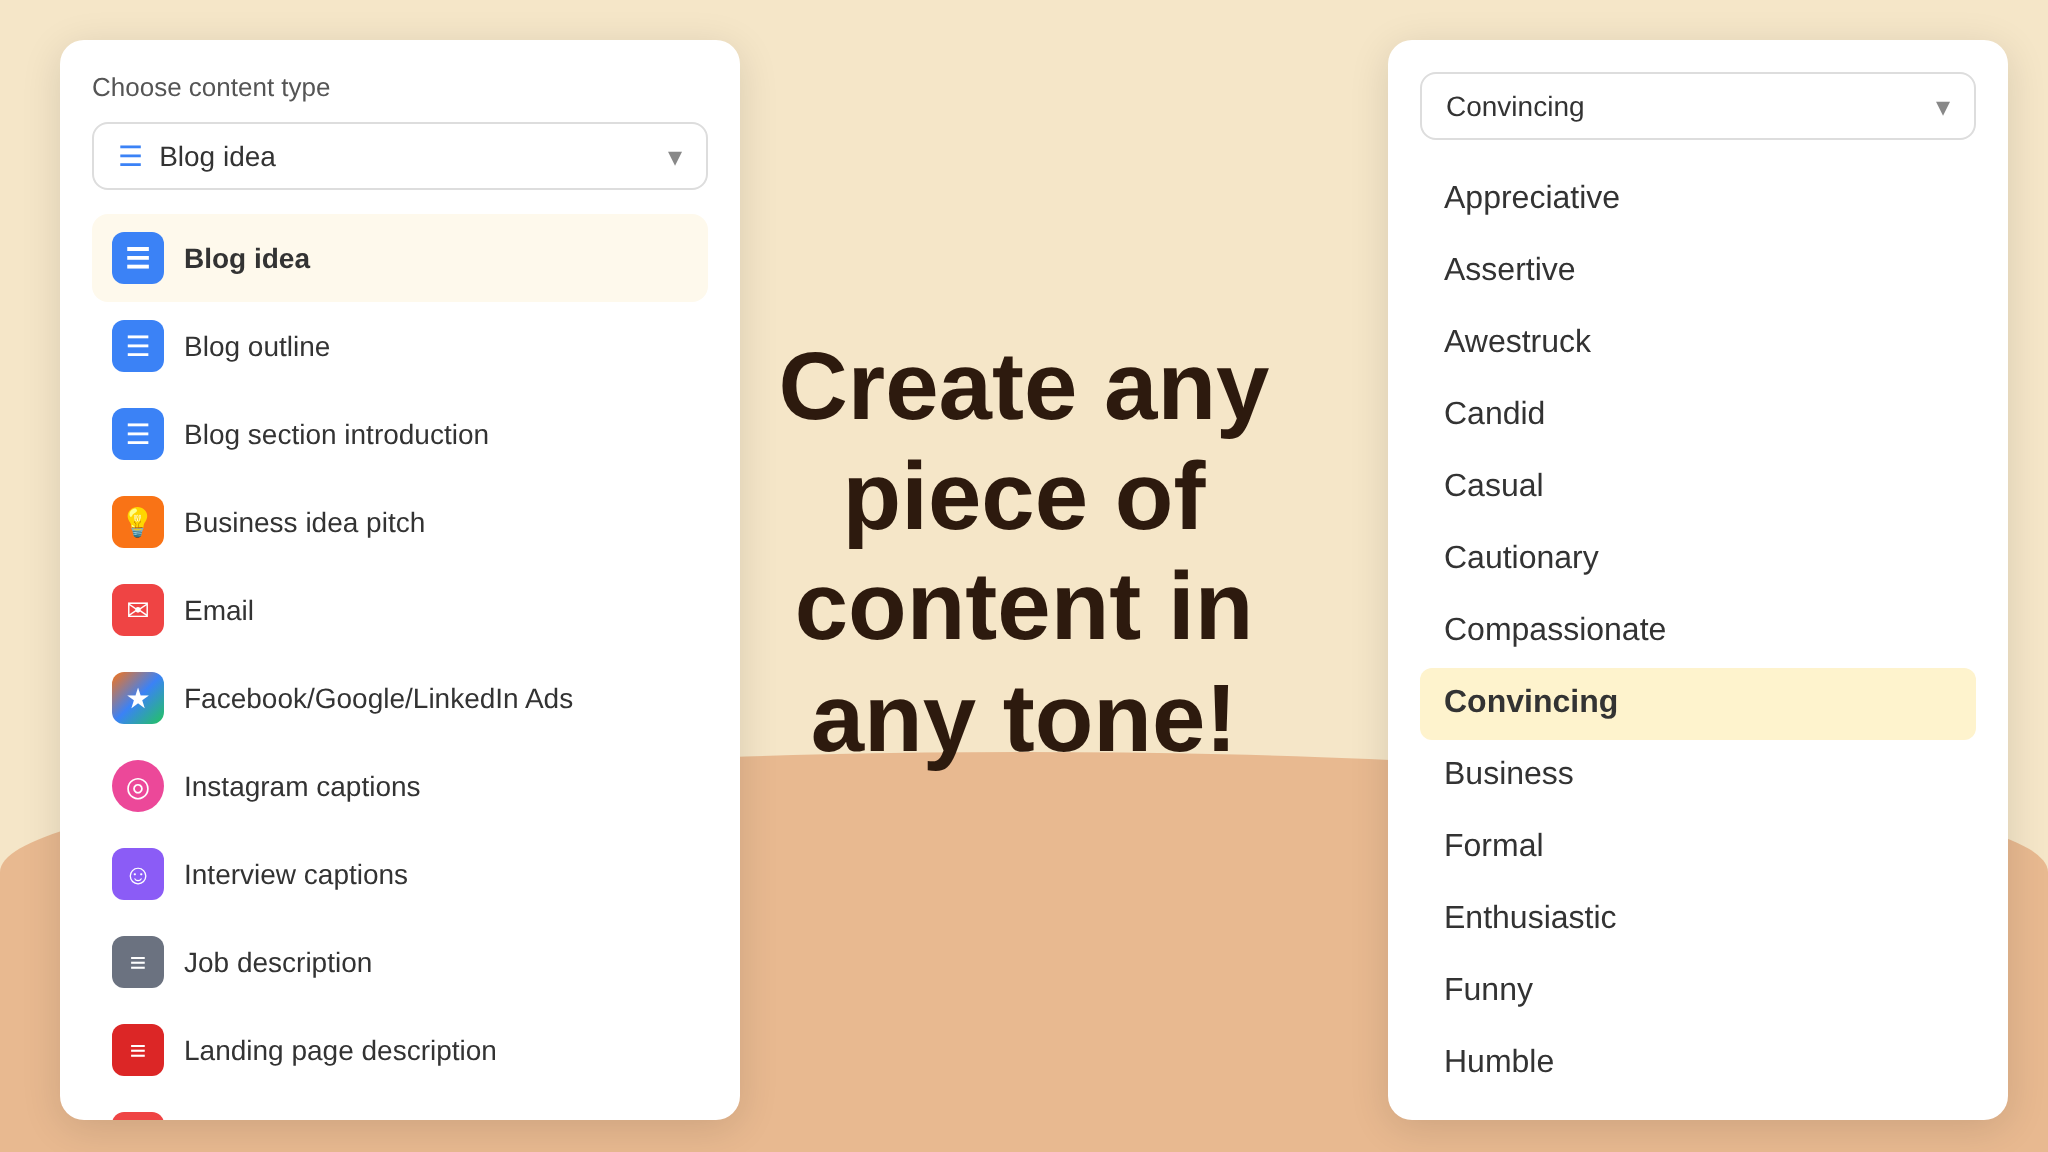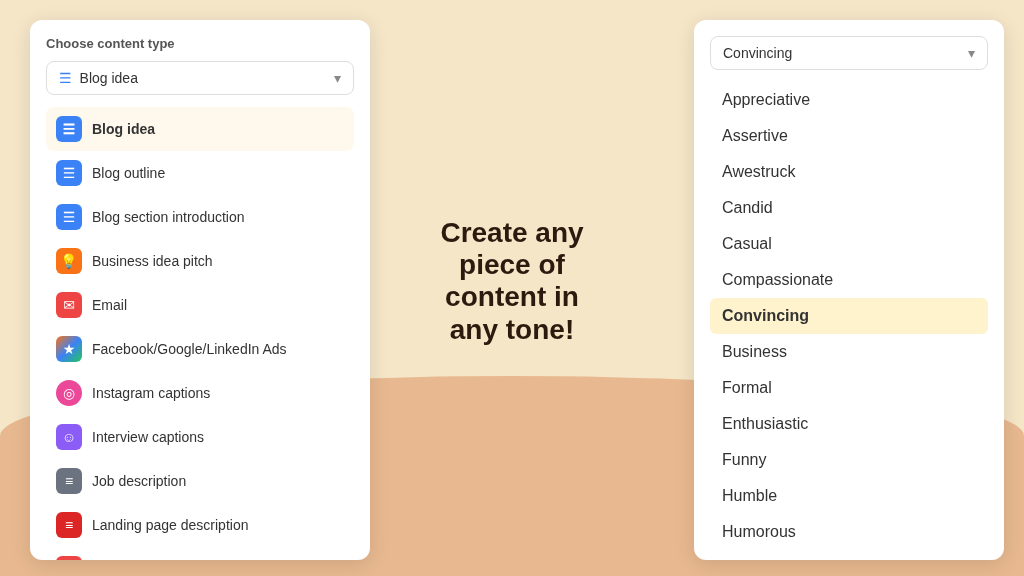--- a/index.html
+++ b/index.html
@@ -26,21 +26,21 @@
     
     .center-text {
       position: absolute;
       left: 50%;
       top: 50%;
       transform: translate(-50%, -55%);
       text-align: center;
       width: 300px;
     }
     .center-text h1 {
-      font-size: 28px;
+      font-size: 48px;
       font-weight: 900;
       color: #2d1a0e;
       line-height: 1.15;
     }
 
     
     .left-panel {
       position: absolute;
       left: 30px;
       top: 20px;
@@ -48,21 +48,21 @@
       background: #fff;
       border-radius: 12px;
       box-shadow: 0 4px 20px rgba(0,0,0,0.12);
       padding: 16px;
       max-height: 540px;
       overflow: hidden;
     }
     .panel-title {
       font-size: 13px;
       color: #555;
-      font-weight: 700;
+      font-weight: 400;
       margin-bottom: 10px;
     }
     .dropdown-select {
       width: 100%;
       border: 1.5px solid #ddd;
       border-radius: 8px;
       padding: 8px 12px;
       display: flex;
       align-items: center;
       justify-content: space-between;
@@ -227,20 +227,21 @@
       <span>Convincing</span>
     </div>
     <span class="chevron-down">▾</span>
   </div>
   <ul class="tone-list" id="tone-list">
       <li>Appreciative</li>
       <li>Assertive</li>
       <li>Awestruck</li>
       <li>Candid</li>
       <li>Casual</li>
+      <li>Cautionary</li>
       <li>Compassionate</li>
       <li class="active">Convincing</li>
       <li>Business</li>
       <li>Formal</li>
       <li>Enthusiastic</li>
       <li>Funny</li>
       <li>Humble</li>
       <li>Humorous</li>
     </ul>
 </div>

